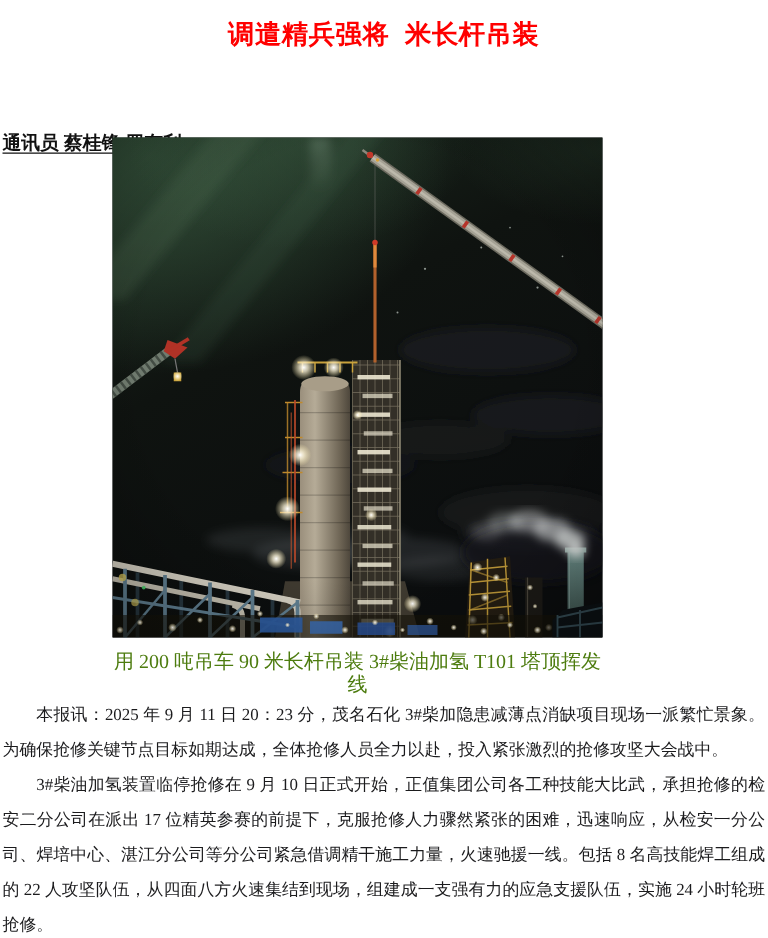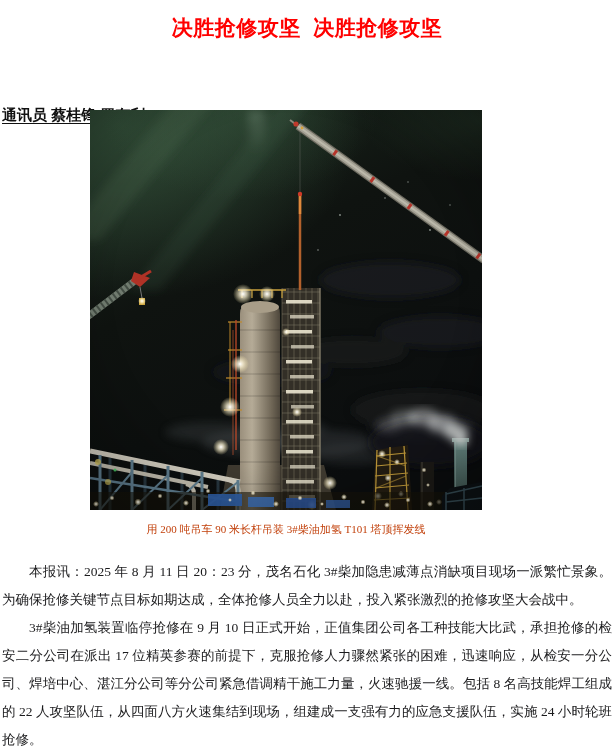--- a/index.html
+++ b/index.html
@@ -34,39 +34,39 @@
     text-underline-offset:3px;
   }
   .photo-frame{
     position:absolute;top:110px;left:90px;width:392px;height:400px;
     background:#0c0e0e;
   }
   .photo-frame svg{display:block;}
   .photo-caption{
     position:absolute;top:520px;left:90px;width:392px;
     text-align:center;
-    font-size:11px;line-height:19px;color:#c2410c;
+    font-size:16px;line-height:19px;color:#4d7c0f;
   }
   .body-text{
     position:absolute;top:558px;left:2px;width:610px;
   }
   .body-text p{
     margin:0;
     font-size:13.5px;line-height:28px;
     text-align:justify;
     text-indent:2em;
     color:#1b1b1d;
   }
 </style>
 </head>
 <body>
 
 <div class="page">
 
-  <div class="article-title">决胜抢修攻坚  决胜抢修攻坚</div>
+  <div class="article-title">调遣精兵强将  米长杆吊装</div>
   <div class="byline">通讯员 蔡桂锋 罗有利</div>
 
   <div class="photo-frame">
     <svg width="392" height="400" viewBox="0 0 392 400">
       <defs>
         <linearGradient id="skyGrad" x1="0" y1="0" x2="0.5" y2="1">
           <stop offset="0" stop-color="#1b2a1f"></stop>
           <stop offset="0.45" stop-color="#0f1310"></stop>
           <stop offset="1" stop-color="#0b0d0e"></stop>
         </linearGradient>
@@ -389,17 +389,17 @@
         </g>
       </g>
 
       <rect x="0" y="0" width="392" height="400" fill="url(#vignette)"></rect>
     </svg>
   </div>
 
   <div class="photo-caption">用 200 吨吊车 90 米长杆吊装 3#柴油加氢 T101 塔顶挥发线</div>
 
   <div class="body-text">
-    <p>本报讯：2025 年 8 月 11 日 20：23 分，茂名石化 3#柴加隐患减薄点消缺项目现场一派繁忙景象。为确保抢修关键节点目标如期达成，全体抢修人员全力以赴，投入紧张激烈的抢修攻坚大会战中。</p>
+    <p>本报讯：2025 年 9 月 11 日 20：23 分，茂名石化 3#柴加隐患减薄点消缺项目现场一派繁忙景象。为确保抢修关键节点目标如期达成，全体抢修人员全力以赴，投入紧张激烈的抢修攻坚大会战中。</p>
     <p>3#柴油加氢装置临停抢修在 9 月 10 日正式开始，正值集团公司各工种技能大比武，承担抢修的检安二分公司在派出 17 位精英参赛的前提下，克服抢修人力骤然紧张的困难，迅速响应，从检安一分公司、焊培中心、湛江分公司等分公司紧急借调精干施工力量，火速驰援一线。包括 8 名高技能焊工组成的 22 人攻坚队伍，从四面八方火速集结到现场，组建成一支强有力的应急支援队伍，实施 24 小时轮班抢修。</p>
   </div>
 
 </div>
 
 </body></html>

